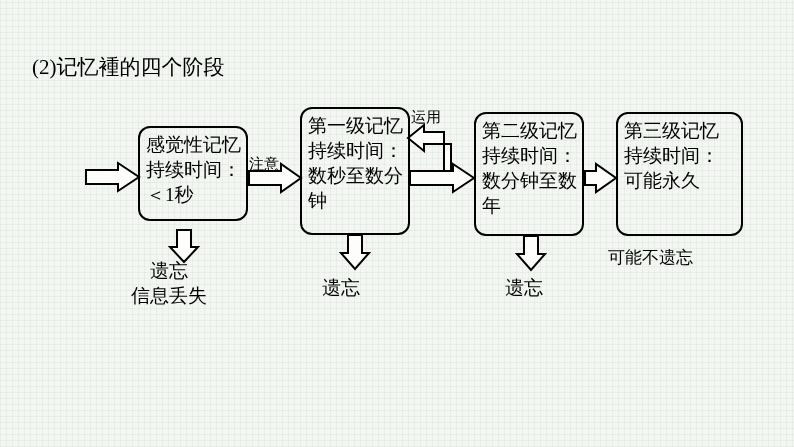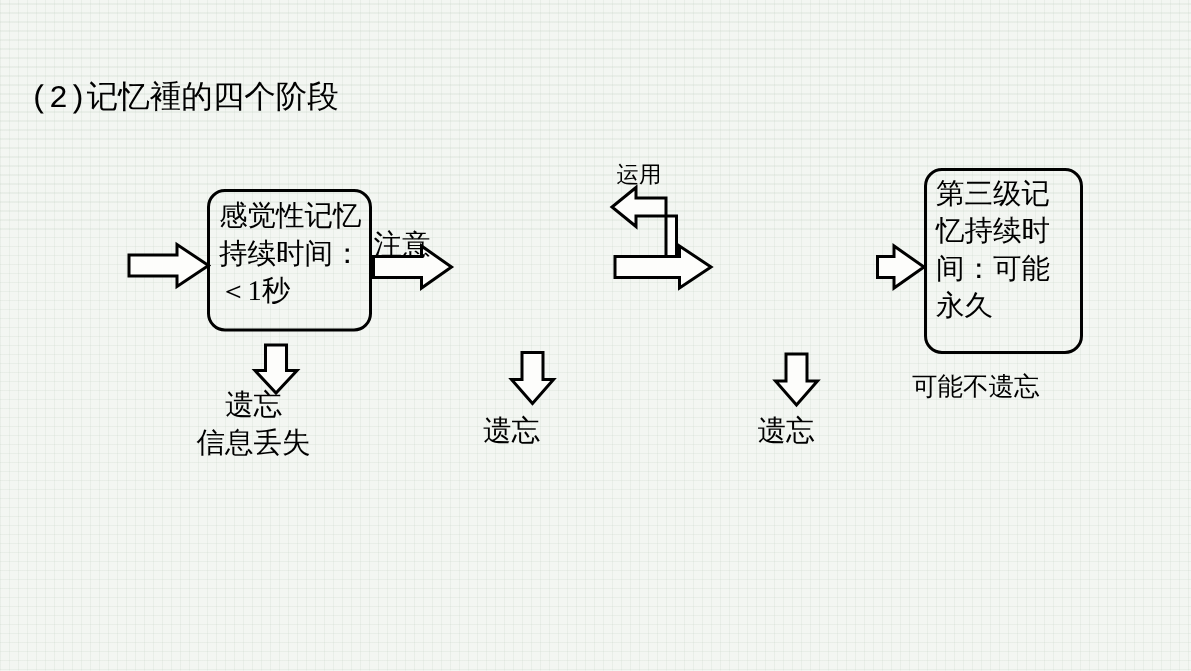--- a/index.html
+++ b/index.html
@@ -29,27 +29,27 @@
     left: 0; top: 0;
     width: 794px; height: 447px;
     background-image:
       repeating-linear-gradient(0deg, rgba(190,205,190,0.20) 0px, rgba(190,205,190,0.20) 1px, rgba(0,0,0,0) 1px, rgba(0,0,0,0) 6px),
       repeating-linear-gradient(90deg, rgba(190,205,190,0.20) 0px, rgba(190,205,190,0.20) 1px, rgba(0,0,0,0) 1px, rgba(0,0,0,0) 6px);
     pointer-events: none;
   }
   
   #title {
     position: absolute;
-    left: 20px;
+    left: 32px;
     top: 54px;
     font-size: 21px;
     line-height: 26px;
     letter-spacing: 0px;
     white-space: nowrap;
-    font-family: Liberation Mono, monospace;
+    font-family: Liberation Serif, serif;
     text-align: center;
   }
   
   .node-box {
     position: absolute;
     box-sizing: border-box;
     border: 2px solid #000;
     border-radius: 12px;
     background: transparent;
     font-size: 19px;
@@ -57,33 +57,33 @@
     text-align: left;
     font-family: "Liberation Serif", "DejaVu Serif", serif;
     letter-spacing: 0px;
     padding: 4px 5px 2px 6px;
     white-space: pre-wrap;
     word-break: break-all;
   }
   #box-sensory  { left: 138px; top: 126px; width: 110px; height: 95px; }
   #box-level1   { left: 300px; top: 107px; width: 110px; height: 128px; }
   #box-level2   { left: 474px; top: 112px; width: 110px; height: 124px; }
-  #box-level3   { left: 616px; top: 112px; width: 106px; height: 124px; font-family: Liberation Mono, monospace; }
+  #box-level3   { left: 616px; top: 112px; width: 127px; height: 124px; }
 
   
   .plain-label {
     position: absolute;
     font-size: 19px;
     line-height: 24px;
     white-space: pre;
     text-align: center;
     font-family: "Liberation Serif", "DejaVu Serif", serif;
   }
   #label-input     { left: 48px;  top: 115px;  font-size: 18px; line-height: 23px; text-align: left; }
-  #label-attention { left: 249px; top: 152px;  font-size: 19px; }
+  #label-attention { left: 249px; top: 152px;  font-size: 15px; }
   #label-use       { left: 411px; top: 105px;  font-size: 15px; }
   #label-forget-1  { left: 131px; top: 258px;  font-size: 19px; line-height: 25px; }
   #label-forget-2  { left: 322px; top: 276px;  font-size: 19px; }
   #label-forget-3  { left: 505px; top: 276px;  font-size: 19px; }
   #label-permanent { left: 608px; top: 246px;  font-size: 17px; }
 
   
   #arrows {
     position: absolute;
     left: 0; top: 0;
@@ -121,20 +121,22 @@
     <polygon points="177,230 177,247 170,247 184,262 198,247 191,247 191,230"></polygon>
 
     <polygon points="348,235 348,253 341,253 355,269 369,253 362,253 362,235"></polygon>
 
     <polygon points="524,236 524,254 517,254 531,270 545,254 538,254 538,236"></polygon>
 
   </svg>
 
 
   <div class="node-box" id="box-sensory">感觉性记忆持续时间：＜1秒</div>
+  <div class="node-box" id="box-level1">第一级记忆持续时间：数秒至数分钟</div>
+  <div class="node-box" id="box-level2">第二级记忆持续时间：数分钟至数年</div>
   <div class="node-box" id="box-level3">第三级记忆持续时间：可能永久</div>
 
   <div class="plain-label" id="label-attention">注意</div>
   <div class="plain-label" id="label-use">运用</div>
 
   <div class="plain-label" id="label-forget-1">遗忘
 信息丢失</div>
   <div class="plain-label" id="label-forget-2">遗忘</div>
   <div class="plain-label" id="label-forget-3">遗忘</div>
   <div class="plain-label" id="label-permanent">可能不遗忘</div>

